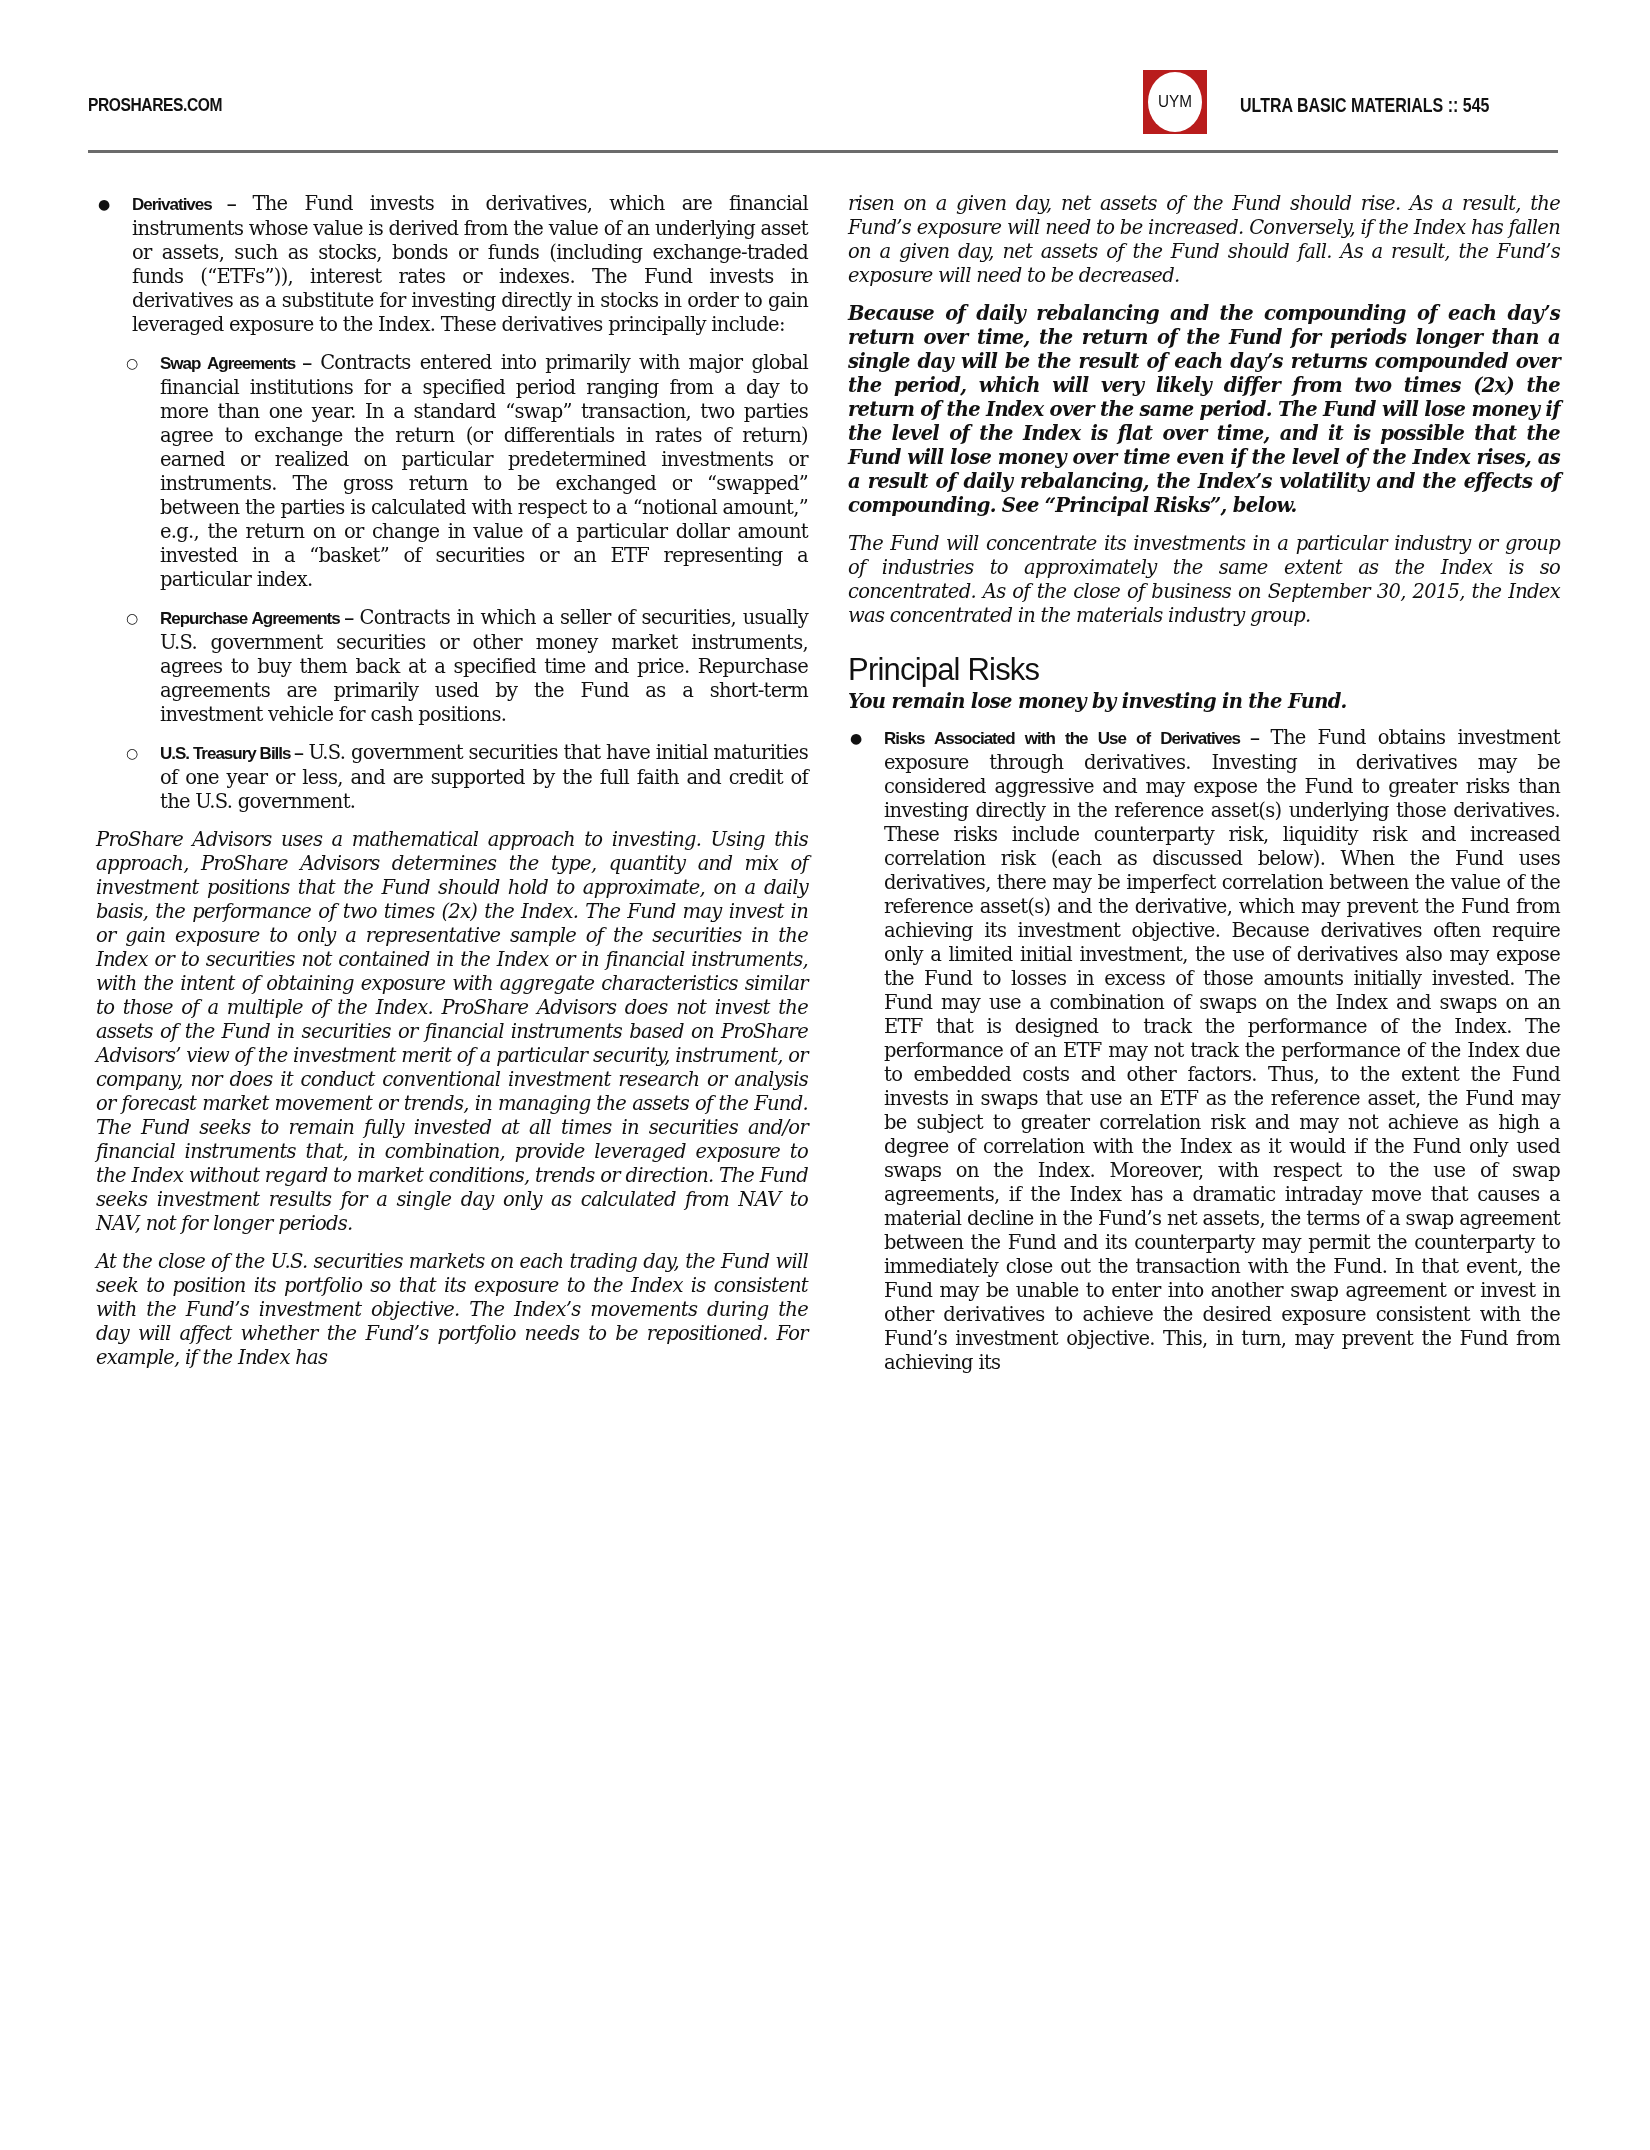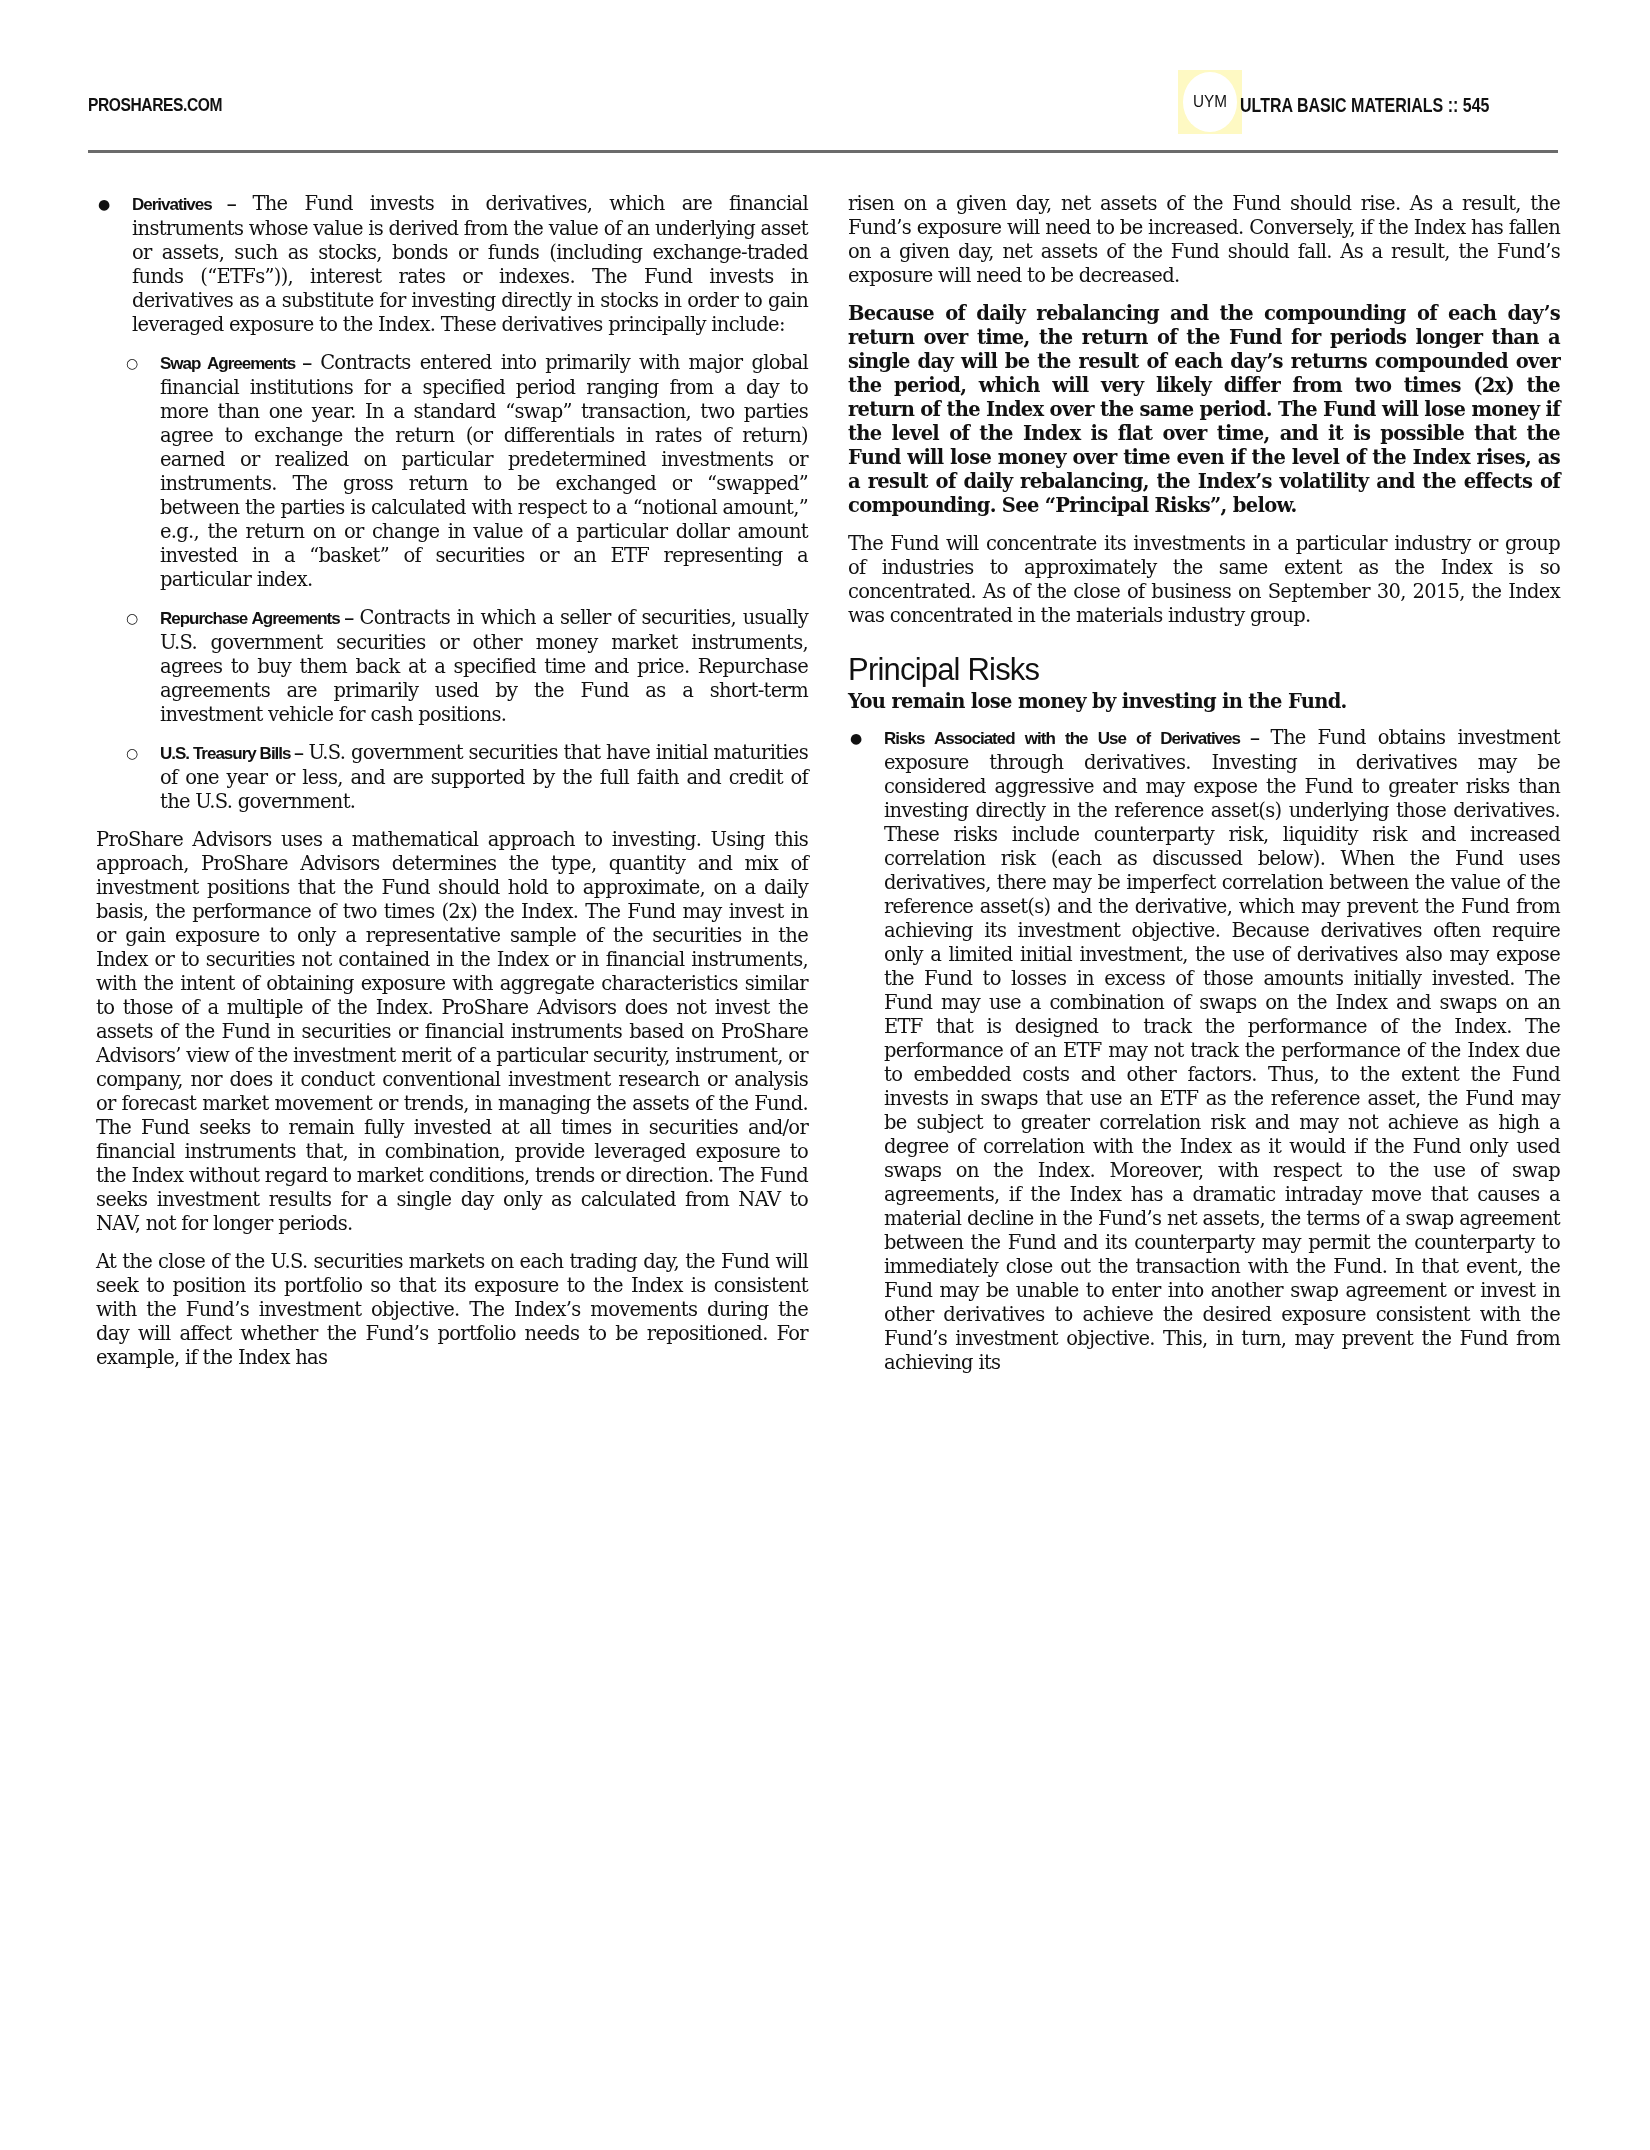--- a/index.html
+++ b/index.html
@@ -1,26 +1,26 @@
 <!DOCTYPE html>
 <html><head>
 <meta charset="utf-8">
 <style>
   html, body { margin: 0; padding: 0; background: #ffffff; }
   body { width: 1650px; height: 2150px; position: relative; overflow: hidden; color: #111; }
   .header { position: absolute; left: 88px; top: 62px; width: 1470px; height: 90px; }
   .site { position: absolute; left: 0; top: 32px; font-family: "Liberation Sans", sans-serif; font-weight: bold; font-size: 19px; letter-spacing: -0.5px; transform: scaleX(0.82); transform-origin: left center; }
-  .badge { position: absolute; left: 1090px; top: 8px; width: 64px; height: 64px; background: #fef9c3; }
+  .badge { position: absolute; left: 1055px; top: 8px; width: 64px; height: 64px; background: #b91c1c; }
   .badge .circle { position: absolute; left: 2px; top: 2px; width: 60px; height: 60px; border-radius: 50%; background: #fff; display: flex; align-items: center; justify-content: center; font-family: "Liberation Sans", sans-serif; font-size: 17px; transform: scaleX(0.9); }
   .title { position: absolute; left: 1152px; top: 32px; font-family: "Liberation Sans", sans-serif; font-weight: bold; font-size: 20px; white-space: nowrap; transform: scaleX(0.8); transform-origin: left center; }
   .rule { position: absolute; left: 88px; top: 150px; width: 1470px; height: 3px; background: #6b6b6b; }
   .col { position: absolute; top: 192px; width: 712px; font-family: "DejaVu Serif", serif; font-size: 19.5px; line-height: 24px; text-align: justify; letter-spacing: -0.7px; }
   .col.left { left: 96px; }
   .col.right { left: 848px; }
-  p { margin: 0 0 14px 0; }
+  p { margin: 0 0 14px 0; font-style: italic; }
   .bul { position: relative; padding-left: 36px; margin-bottom: 14px; }
   .bul::before { content: "\25CF"; position: absolute; left: 2px; top: 0; font-size: 14px; }
   .sub { position: relative; padding-left: 64px; margin-bottom: 14px; }
   .sub::before { content: "\25CB"; position: absolute; left: 30px; top: 0; font-size: 14px; }
   .lead { font-family: "Liberation Sans", sans-serif; font-weight: bold; font-size: 17px; letter-spacing: -1px; }
   .strong { font-weight: bold; }
   h2 { font-family: "Liberation Sans", sans-serif; font-weight: normal; font-size: 31px; margin: 30px 0 8px 0; letter-spacing: -0.8px; }
   .warn { font-weight: bold; margin-bottom: 12px; }
 </style>
 </head>

